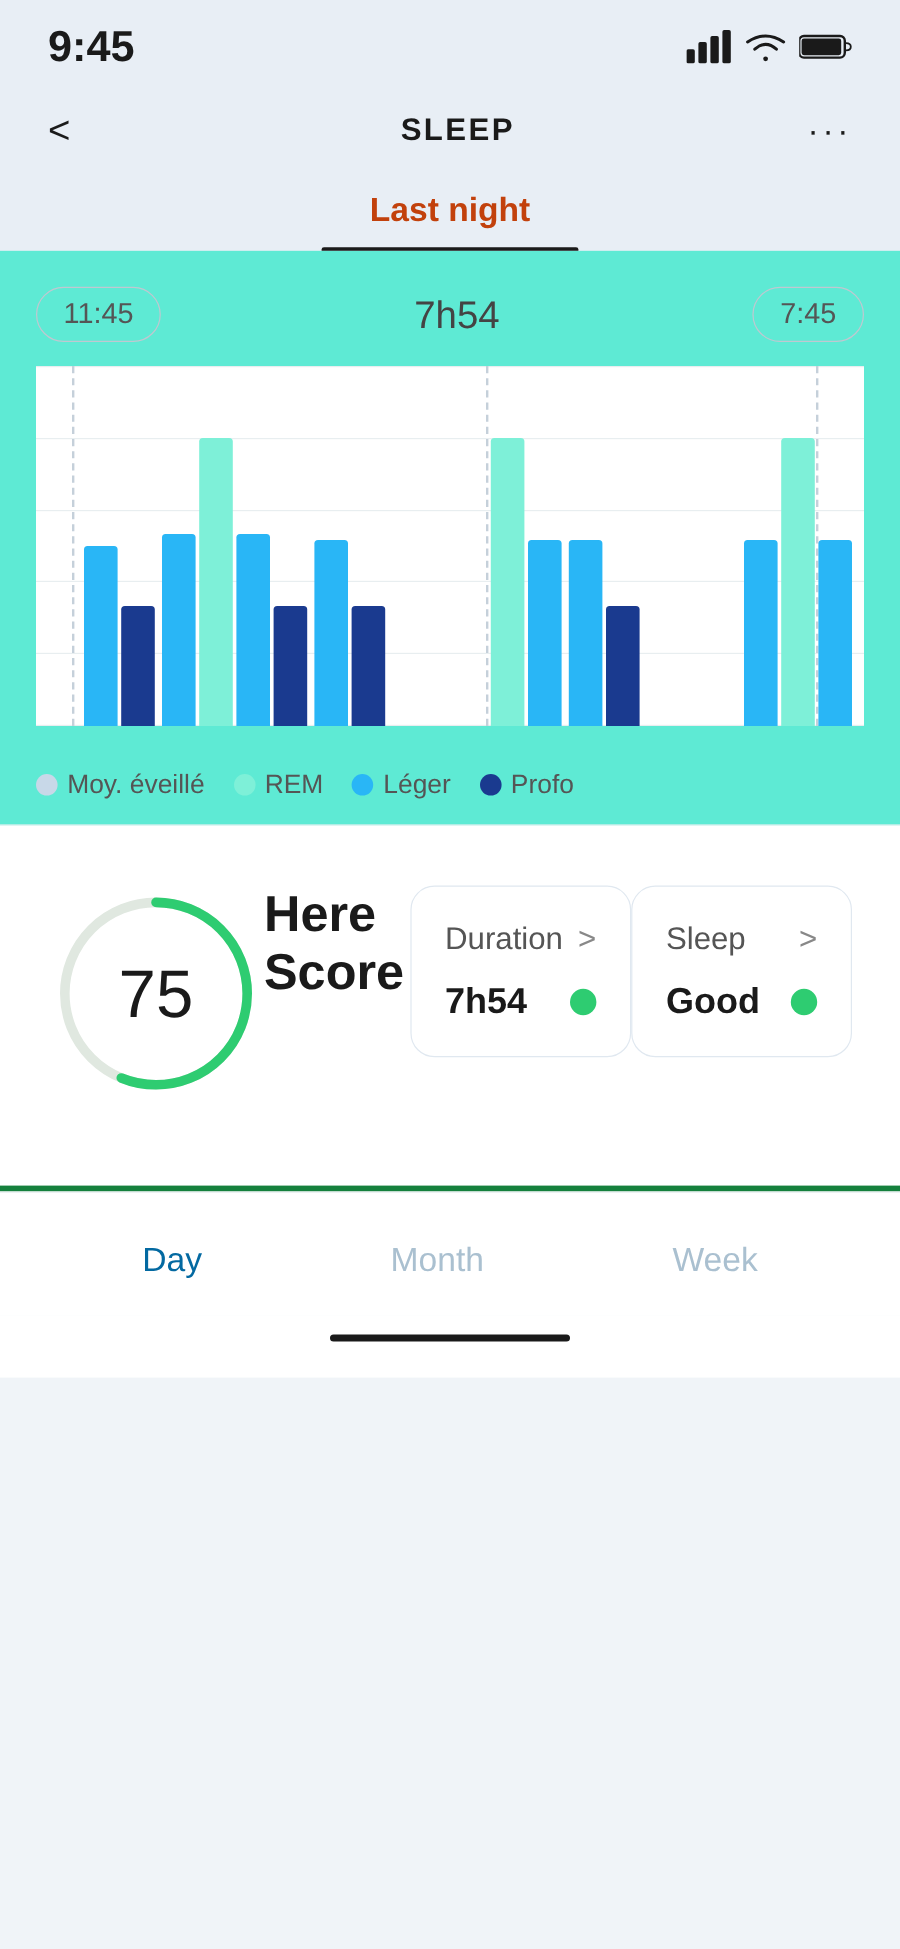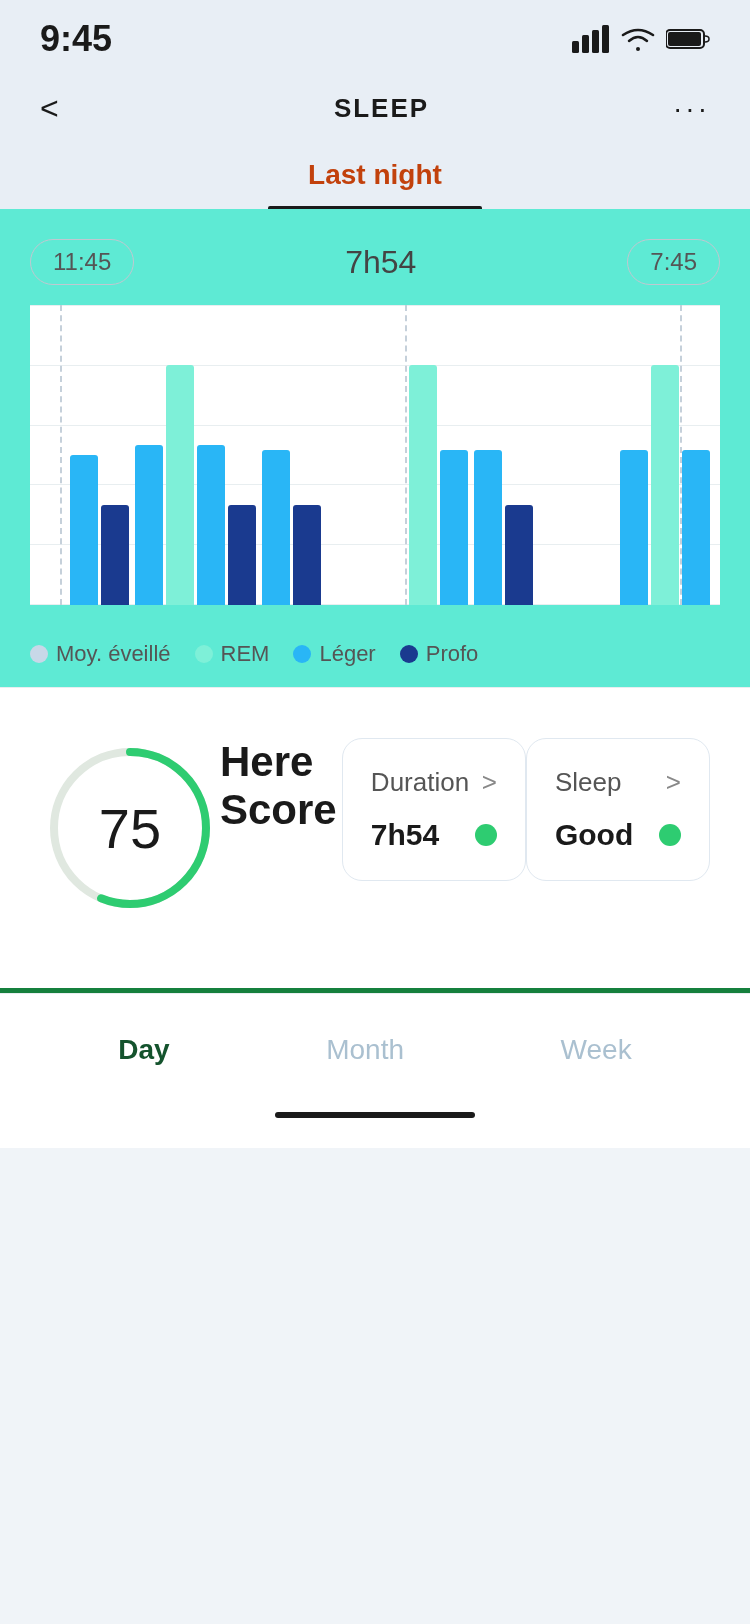--- a/index.html
+++ b/index.html
@@ -282,22 +282,22 @@
       border-top: 1px solid #e8eef0;
     }
     .nav-tab {
       font-size: 28px;
       font-weight: 500;
       color: #aac0d0;
       cursor: pointer;
       padding: 10px 20px;
     }
     .nav-tab.active {
-      color: #14532d;
-      font-weight: 700;
+      color: #0369a1;
+      font-weight: 400;
     }
 
     .home-indicator {
       background: #fff;
       display: flex;
       justify-content: center;
       padding: 16px 0 30px;
     }
     .home-bar {
       width: 200px;

